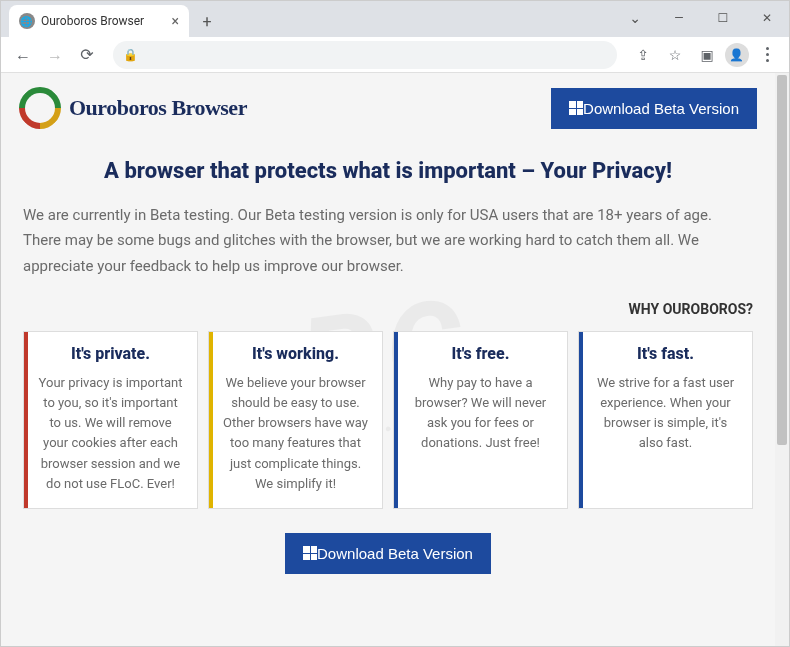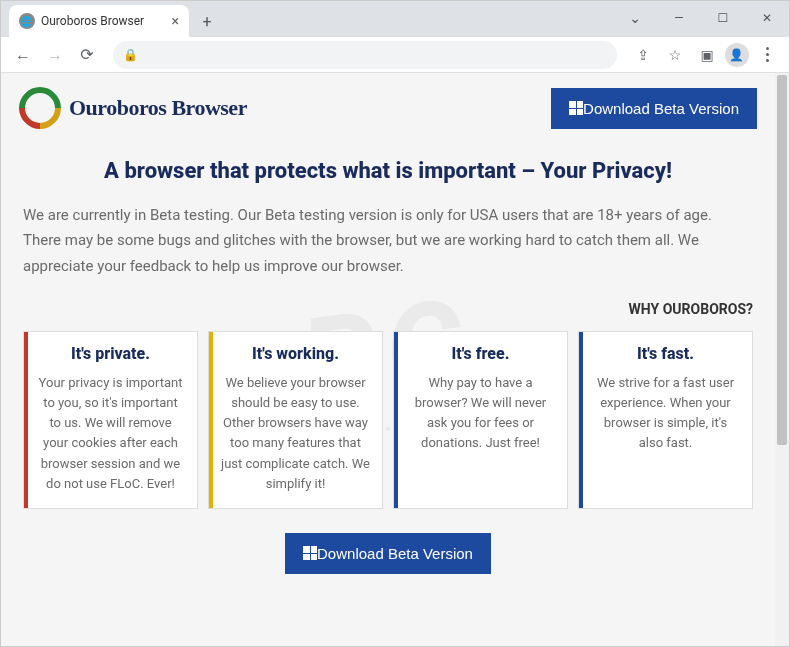--- a/index.html
+++ b/index.html
@@ -139,21 +139,21 @@
 
         <div class="why">WHY OUROBOROS?</div>
 
         <div class="cards">
           <div class="card red">
             <h3>It's private.</h3>
             <p>Your privacy is important to you, so it's important to us. We will remove your cookies after each browser session and we do not use FLoC. Ever!</p>
           </div>
           <div class="card yellow">
             <h3>It's working.</h3>
-            <p>We believe your browser should be easy to use. Other browsers have way too many features that just complicate catch. We simplify it!</p>
+            <p>We believe your browser should be easy to use. Other browsers have way too many features that just complicate things. We simplify it!</p>
           </div>
           <div class="card blue">
             <h3>It's free.</h3>
             <p>Why pay to have a browser? We will never ask you for fees or donations. Just free!</p>
           </div>
           <div class="card blue">
             <h3>It's fast.</h3>
             <p>We strive for a fast user experience. When your browser is simple, it's also fast.</p>
           </div>
         </div>

